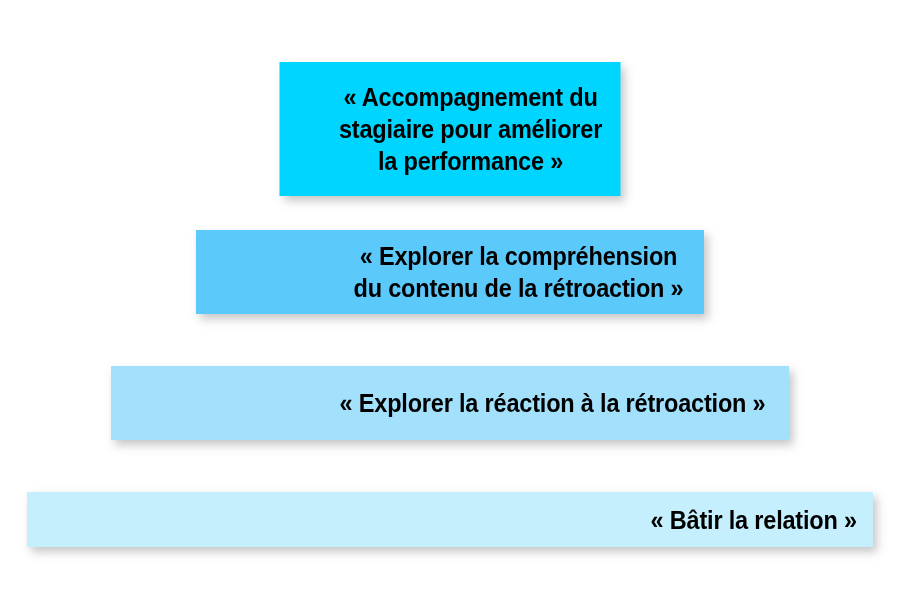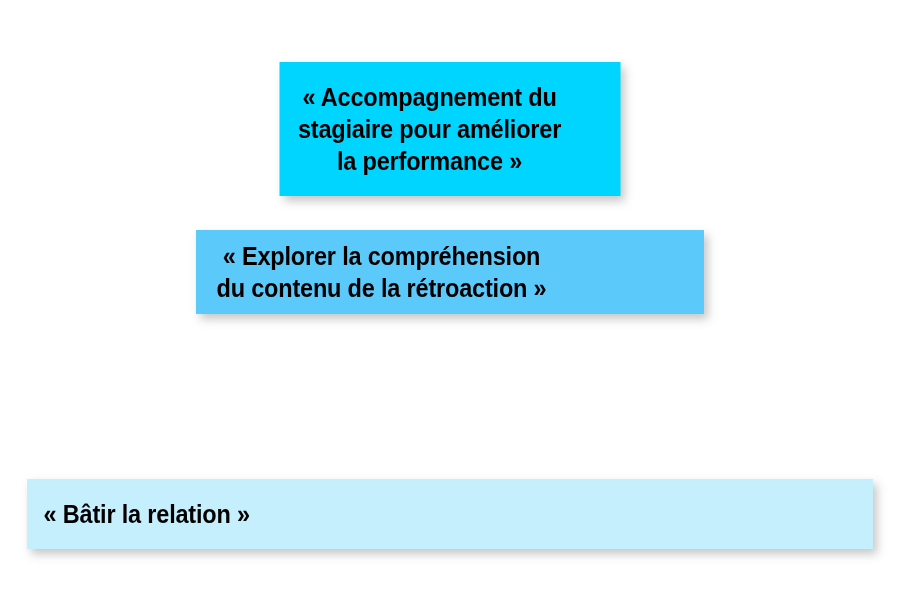--- a/index.html
+++ b/index.html
@@ -24,21 +24,21 @@
     align-items: center;
     box-sizing: border-box;
   }
 
   .tier {
     position: absolute;
     left: 50%;
     transform: translateX(-50%);
     display: flex;
     align-items: center;
-    justify-content: flex-start;
+    justify-content: flex-end;
     box-sizing: border-box;
     box-shadow: 4px 5px 9px rgba(120, 120, 120, 0.42);
     padding: 2px 10px;
   }
 
   .tier-label {
     margin: 0;
     text-align: center;
     color: #000000;
     font-weight: bold;
@@ -60,39 +60,42 @@
     top: 230px;
     width: 508px;
     height: 84px;
   }
   .tier-3 {
     top: 366px;
     width: 678px;
     height: 74px;
   }
   .tier-4 {
-    top: 479px;
+    top: 492px;
     width: 846px;
-    height: 70px;
+    height: 55px;
   }
 </style>
 </head>
 <body style="background: rgb(255, 255, 255);">
 
 <div class="pyramid">
 
   <div class="tier tier-1" style="background-color: rgb(0, 213, 255);">
     <p class="tier-label" style="color: rgb(0, 0, 0);">« Accompagnement du
 stagiaire pour améliorer
 la performance »</p>
   </div>
 
   <div class="tier tier-2" style="background-color: rgb(92, 201, 251);">
     <p class="tier-label" style="color: rgb(0, 0, 0);">« Explorer la compréhension
 du contenu de la rétroaction »</p>
   </div>
 
+  <div class="tier tier-3" style="background-color: rgb(162, 224, 252);">
+    <p class="tier-label" style="color: rgb(0, 0, 0);">« Explorer la réaction à la rétroaction »</p>
+  </div>
 
   <div class="tier tier-4" style="background-color: rgb(197, 239, 253);">
     <p class="tier-label" style="color: rgb(0, 0, 0);">« Bâtir la relation »</p>
   </div>
 
 </div>
 
 </body></html>

